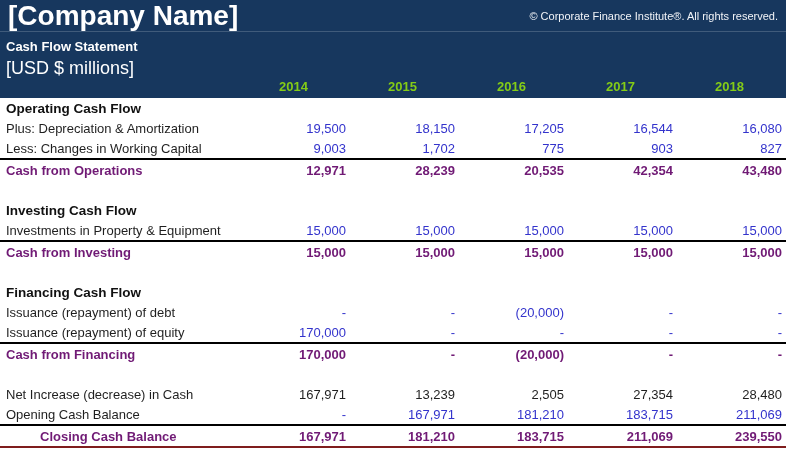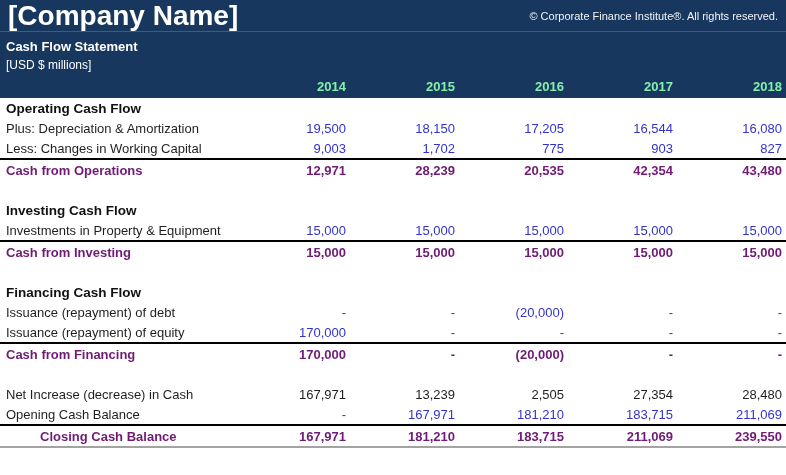--- a/index.html
+++ b/index.html
@@ -37,38 +37,37 @@
   .copyright{
     font-size:11px;
     color:#f2f4f8;
   }
   .subtitle{
     font-size:13px;
     font-weight:bold;
     padding:7px 0 0 6px;
   }
   .units{
-    font-size:12px;
+    font-size:18px;
     padding:4px 8px 0 6px;
   }
   table{
     border-collapse:collapse;
     table-layout:fixed;
     width:786px;
     font-size:13px;
   }
   thead tr{
     background:var(--header-bg);
   }
   thead th{
-    color:#86efac;
+    color:#84cc16;
     font-weight:bold;
     font-size:13px;
     height:20px;
-    text-align:right;
     padding:0 4px 2px 0;
   }
   td{
     height:20px;
     padding:0;
     white-space:nowrap;
     overflow:hidden;
   }
   td.label{
     padding-left:6px;
@@ -88,21 +87,21 @@
   }
   tr.calc td.num{
     color:#1f1f1f;
   }
   tr.total td, tr.grand td{
     font-weight:bold;
     color:#701a75;
     border-top:2px solid #000000;
   }
   tr.grand td{
-    border-bottom:2px solid #a3a3a3;
+    border-bottom:2px solid #7f1d1d;
     padding-left:40px;
   }
   tr.blank td{
     height:20px;
   }
 </style>
 </head>
 <body>
 
 <div class="sheet">

